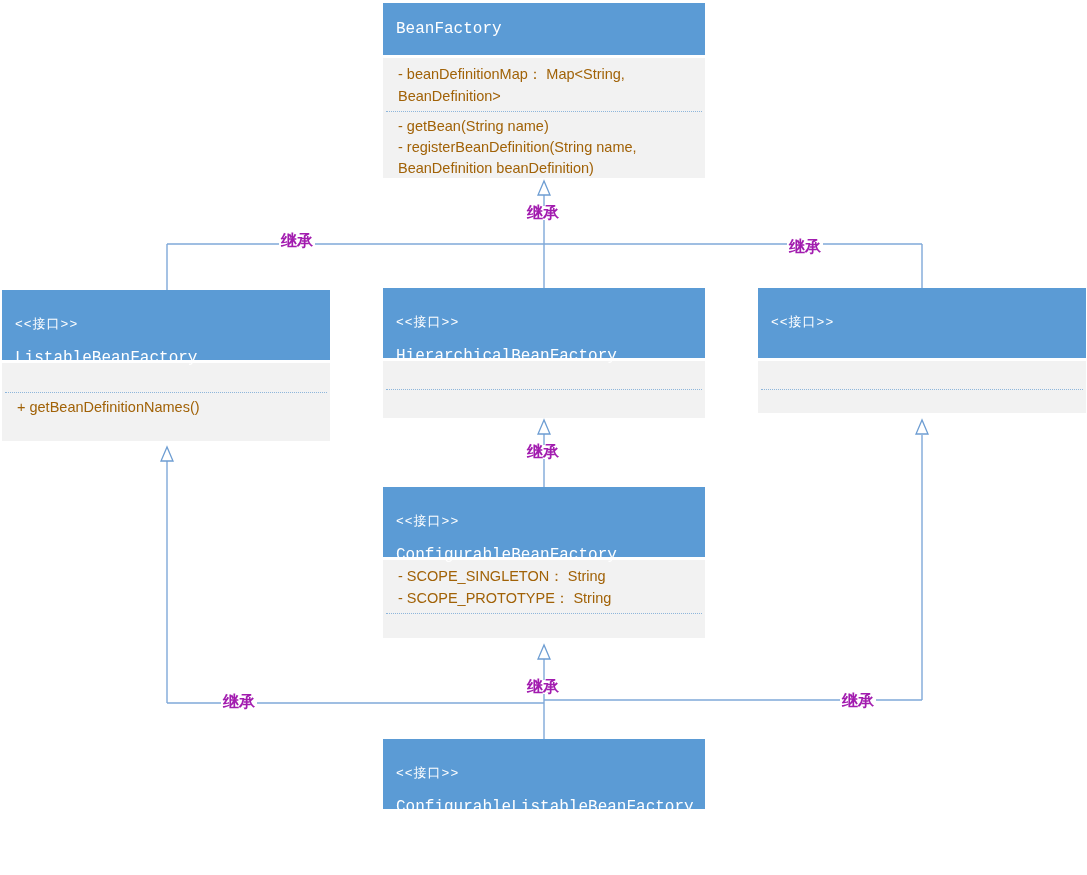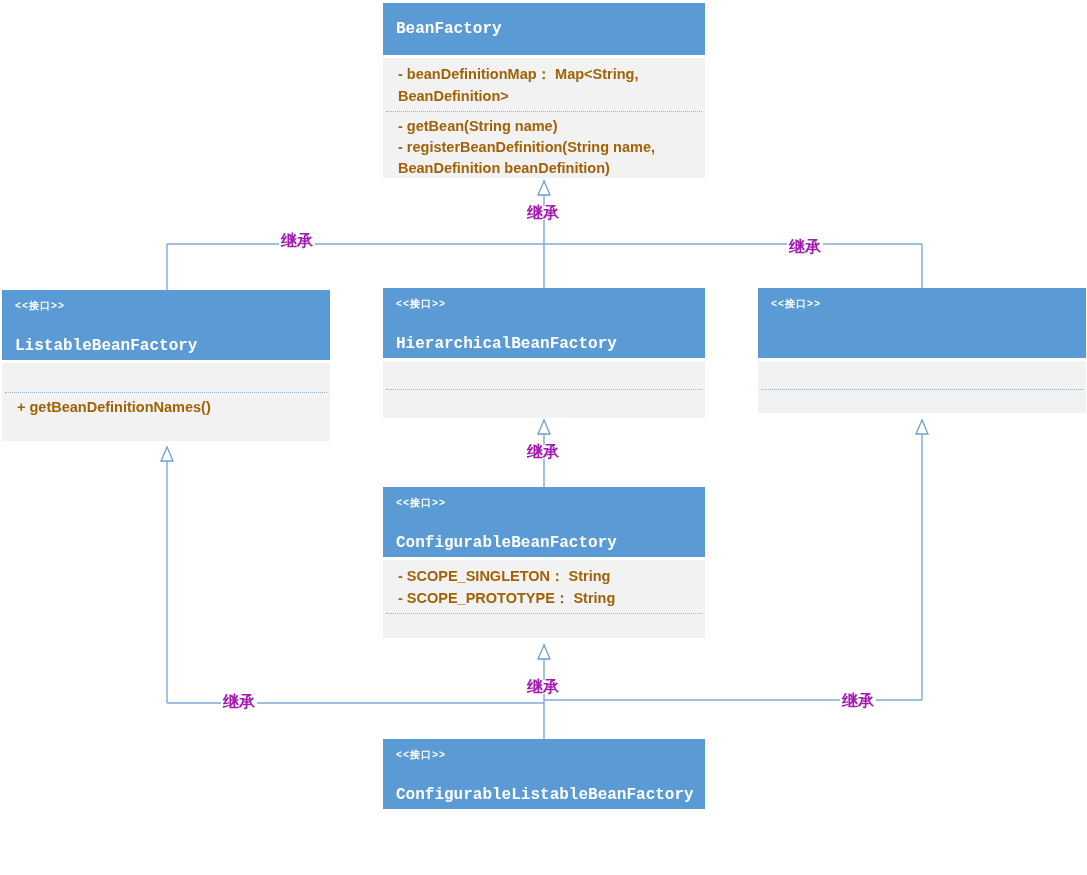--- a/index.html
+++ b/index.html
@@ -2,29 +2,29 @@
 <html><head>
 <meta charset="utf-8">
 <style>
   html,body { margin:0; padding:0; background:#ffffff; }
   .canvas {
     position:relative; width:1087px; height:875px;
     background:#ffffff; overflow:hidden;
     font-family:"Liberation Sans", sans-serif;
   }
   .connectors { position:absolute; left:0; top:0; z-index:1; }
-  .uml-box { position:absolute; z-index:2;font-weight:bold; }
+  .uml-box { position:absolute; z-index:2; }
   .uml-header {
     background:#5B9BD5; color:#ffffff;
     font-family:"Liberation Mono","DejaVu Sans Mono",monospace;
     padding-left:13px; box-sizing:border-box;
   }
   .uml-header.single { display:flex; align-items:center; }
-  .uml-stereotype { font-size:10px; padding-top:9px; letter-spacing:1px; }
-  .uml-name { font-size:16px; margin-top:24px; white-space:nowrap; }
+  .uml-stereotype { font-size:13px; padding-top:25px; letter-spacing:1px; }
+  .uml-name { font-size:16px; margin-top:16px; white-space:nowrap; }
   .uml-header.single .uml-name { margin-top:0; }
   .uml-body {
     background:#F2F2F2; margin-top:3px; color:#a16207;
     font-size:14.5px; line-height:21px; box-sizing:border-box;
     overflow:hidden;
   }
   .uml-line { padding:0 8px 0 15px; white-space:nowrap; }
   .attr .uml-line { line-height:22px; }
   .uml-divider { border-top:1px dotted #8EB6DB; margin:4px 3px; height:0; }
   .attr-pad { padding-top:5px; }

